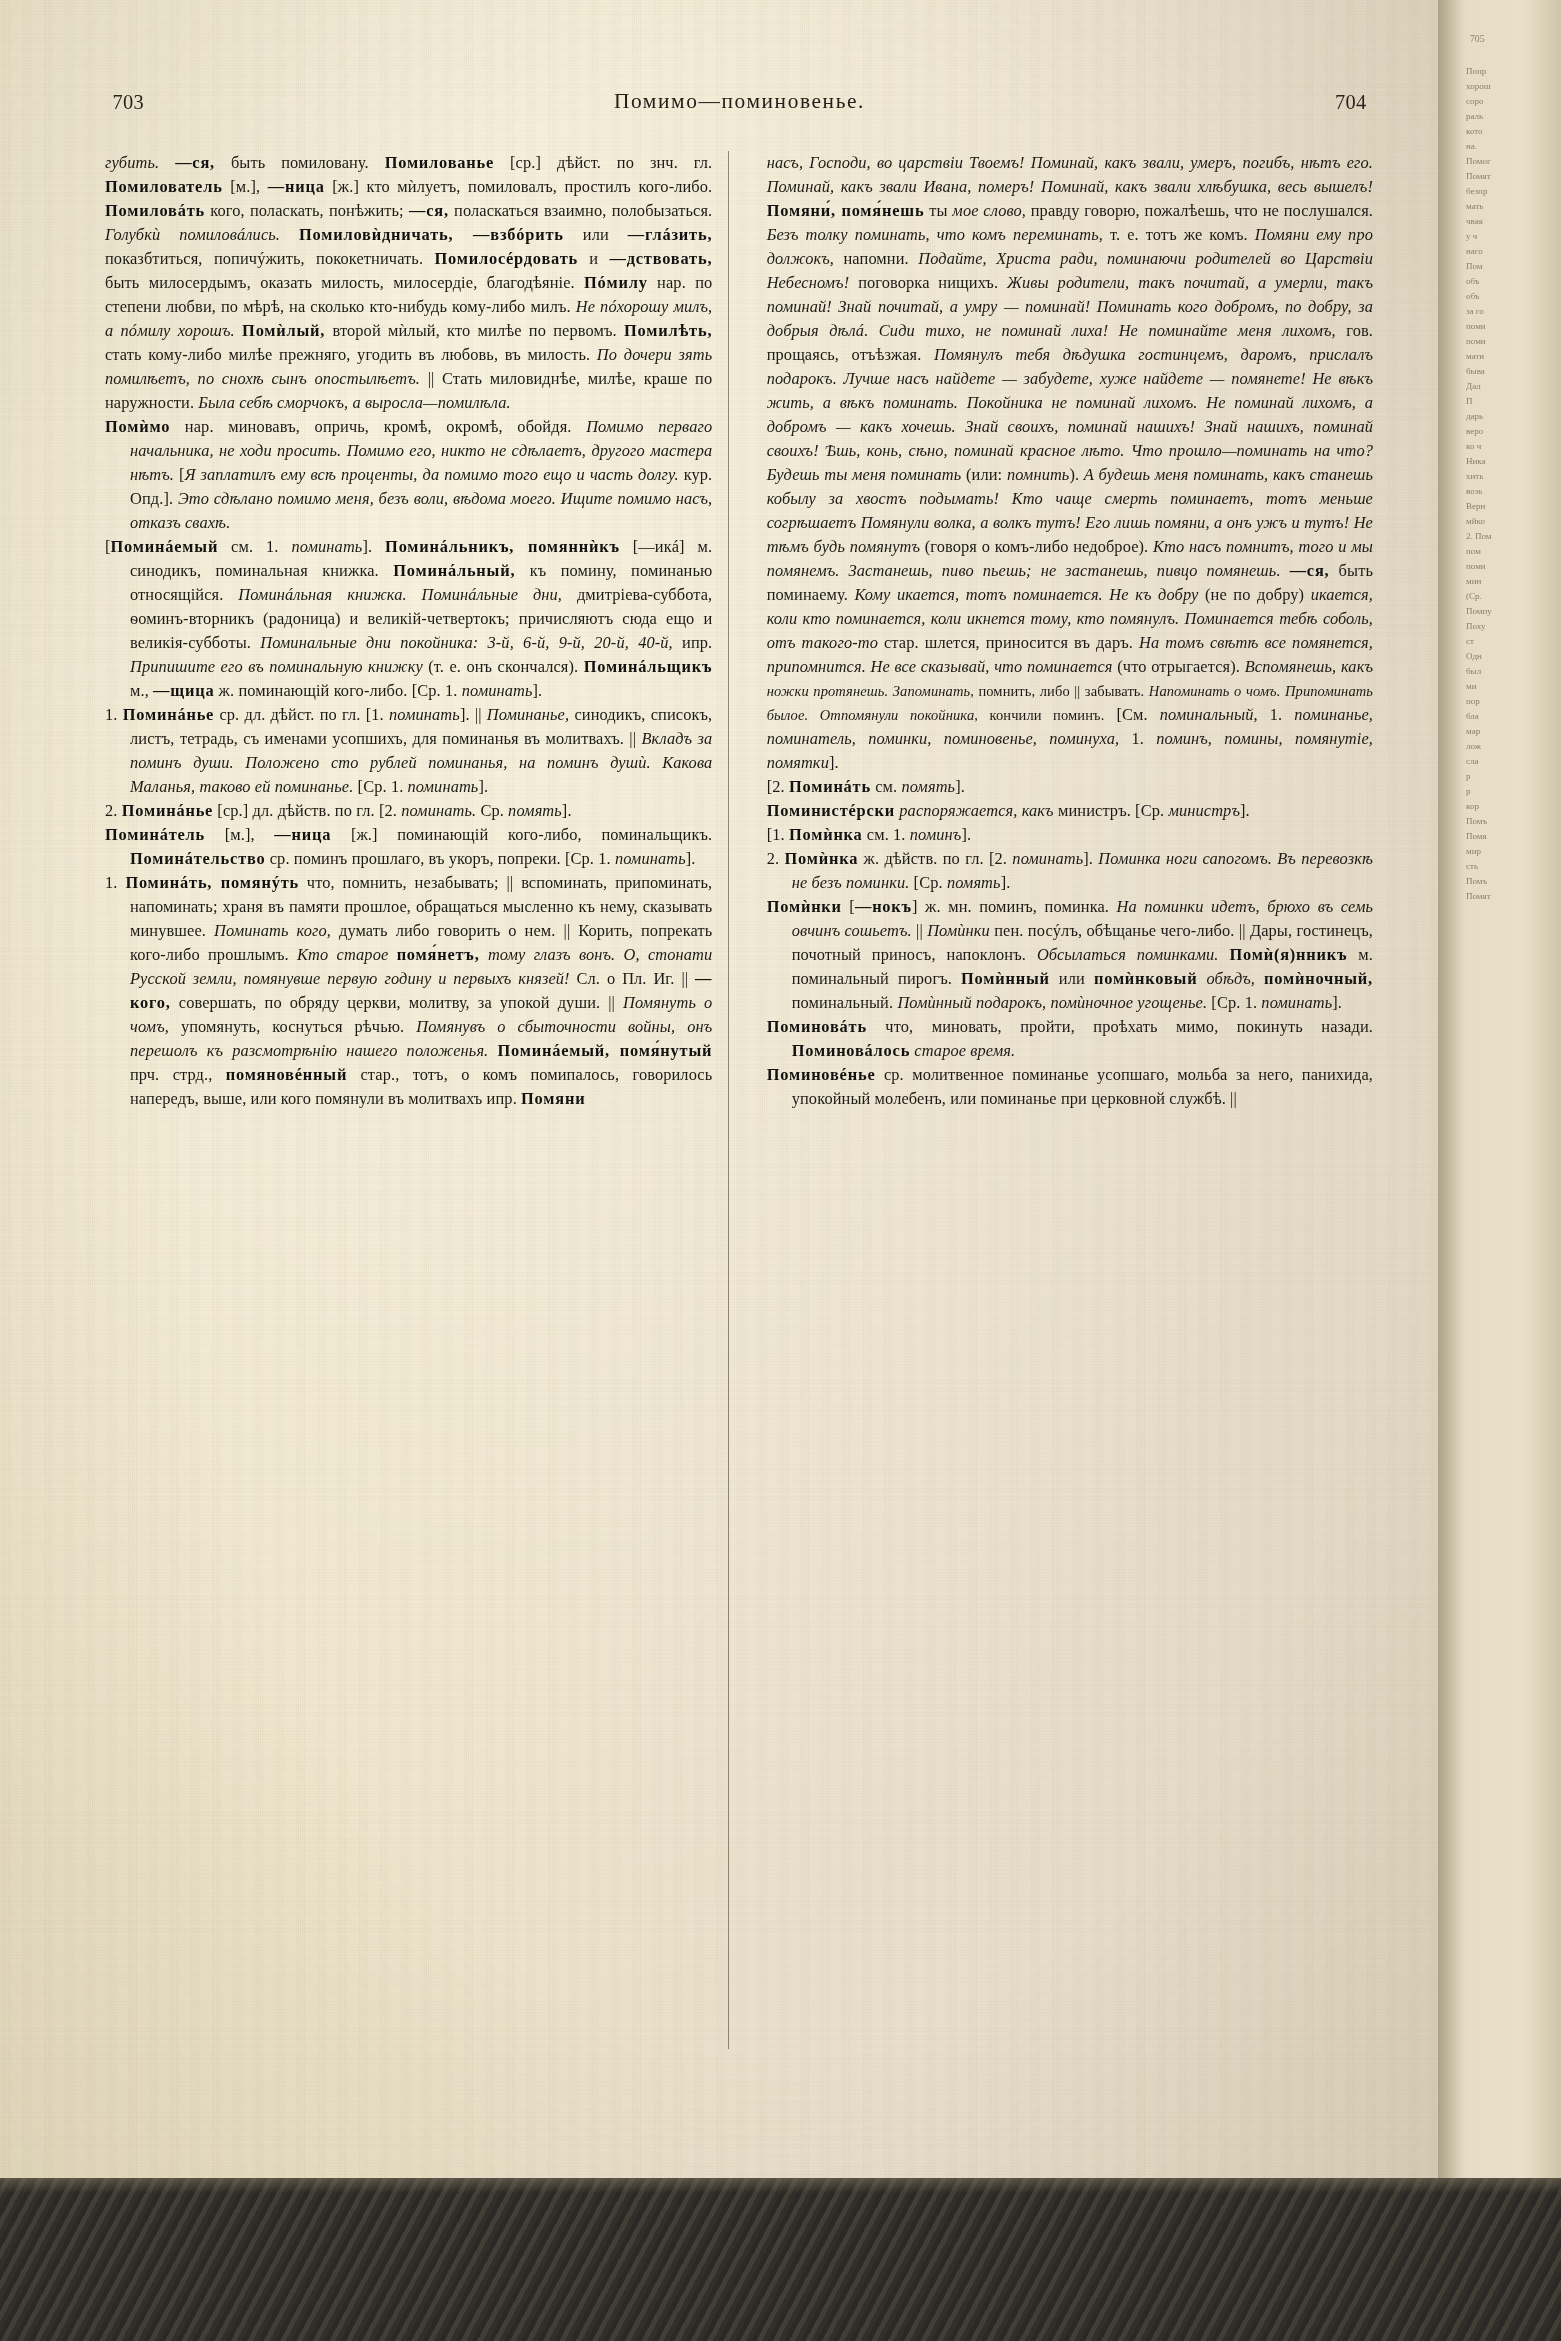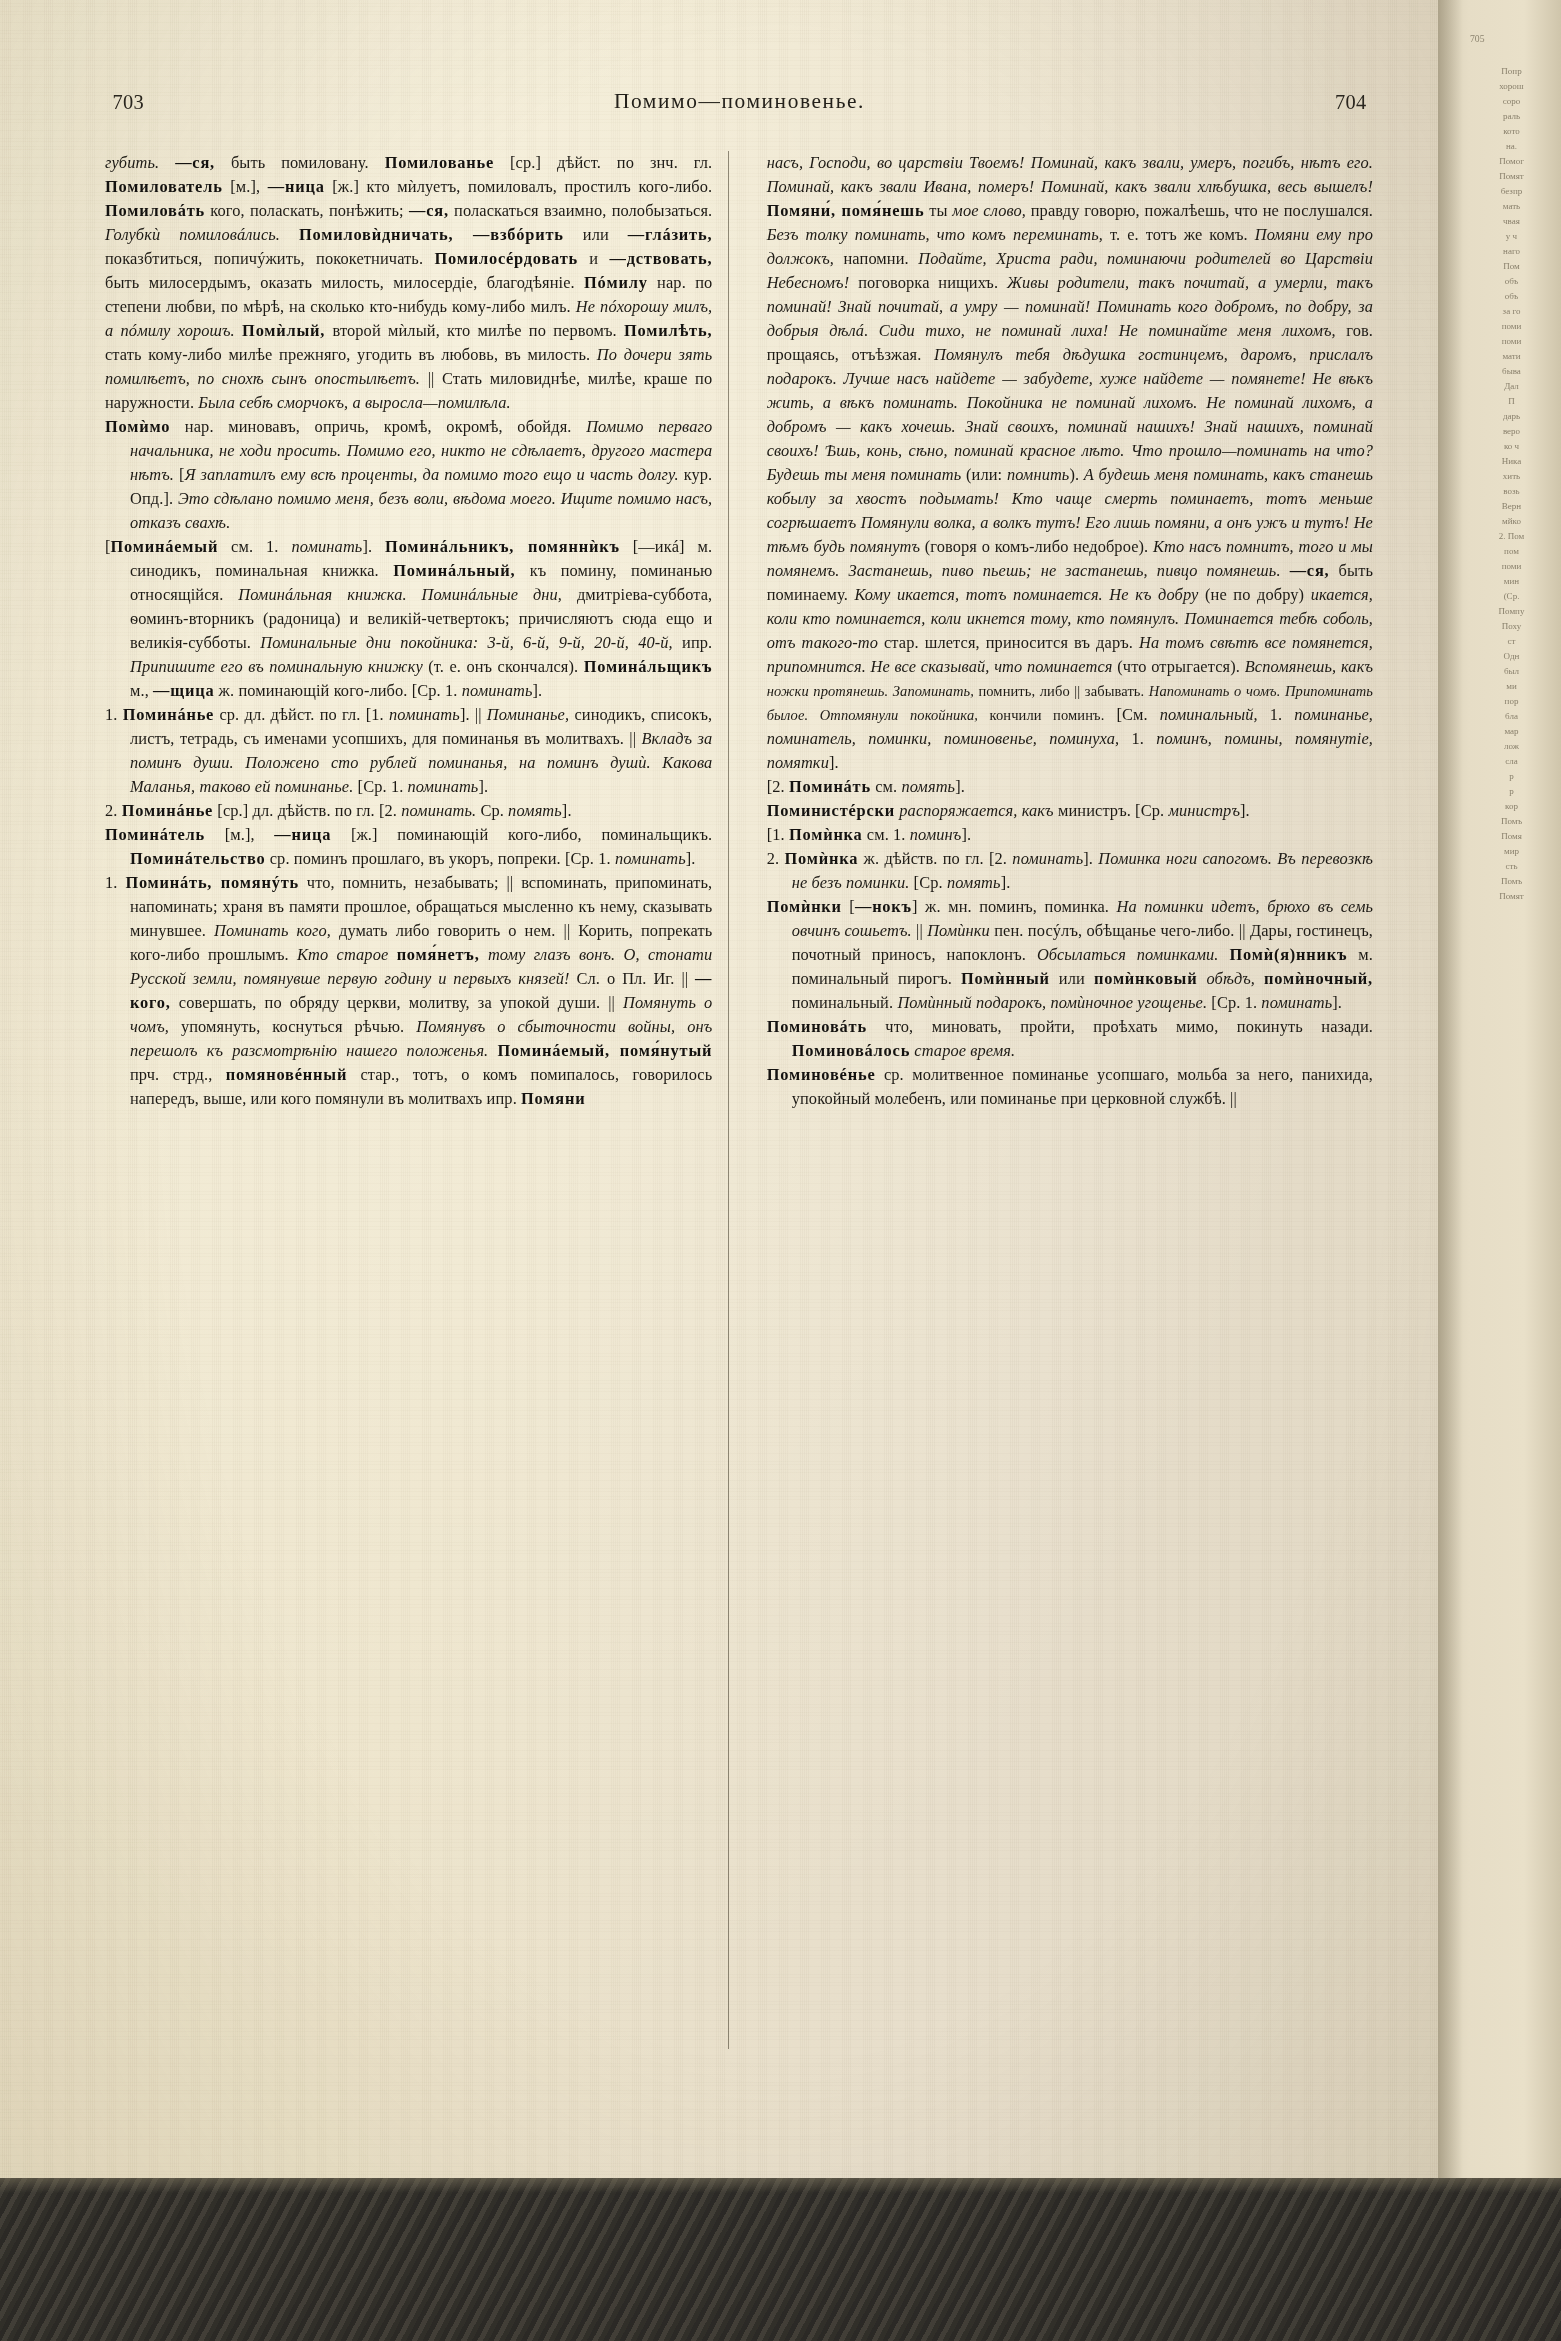--- a/index.html
+++ b/index.html
@@ -49,21 +49,20 @@
     background:linear-gradient(90deg, rgba(90,78,52,.35), rgba(90,78,52,0));
   }
   #sliver-col{
     position:absolute;left:28px;top:64px;width:91px;
     font-size:9px;line-height:15px;color:#6d6450;
     font-family:"Liberation Serif", serif;
     filter:blur(0.3px);
     opacity:.78;
     white-space:pre-wrap;
     word-break:break-all;
-    text-align:center;
   }
   #sliver-pageno{
     position:absolute;left:32px;top:33px;font-size:9.7px;color:#6d6450;opacity:.75;text-align:right;
   }
 
   
   #header{
     position:absolute;left:107px;top:91px;width:1265px;height:32px;
   }
   .folio{

